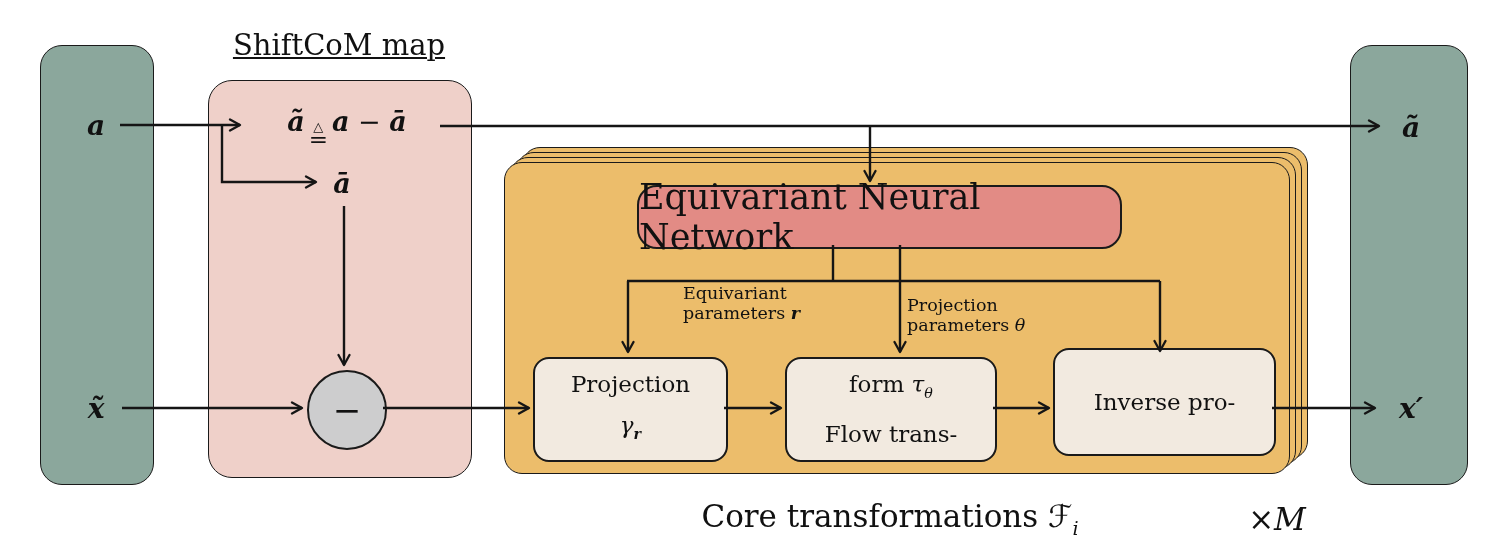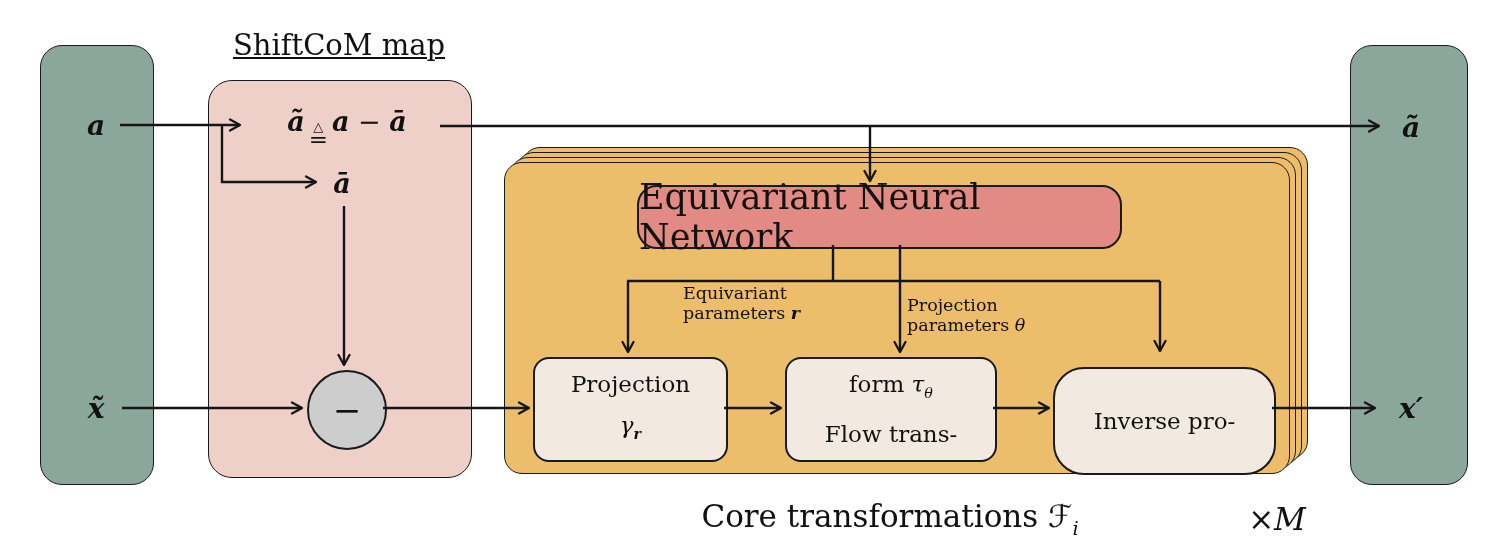--- a/index.html
+++ b/index.html
@@ -67,21 +67,21 @@
   </div>
 
   <div class="abs cream-box" style="left:533px; top:357px; width:191px; height:101px;">
     <span>Projection</span>
     <span><span class="it">γ</span><sub class="bi">r</sub></span>
   </div>
   <div class="abs cream-box" style="left:785px; top:357px; width:208px; height:101px;">
     <span><span>form </span><span class="it">τ</span><sub class="it">θ</sub></span>
     <span>Flow trans-</span>
   </div>
-  <div class="abs cream-box" style="left:1053px; top:367px; width:219px; height:104px;border-radius:31px;">
+  <div class="abs cream-box" style="left:1053px; top:348px; width:219px; height:104px;">
     <span>Inverse pro-</span>
   </div>
 
   <div class="abs small-label" style="left:683px; top:284px;">
     <div>Equivariant</div>
     <div><span>parameters </span><span class="bi">r</span></div>
   </div>
   <div class="abs small-label" style="left:907px; top:296px;">
     <div>Projection</div>
     <div><span>parameters </span><span class="it">θ</span></div>

